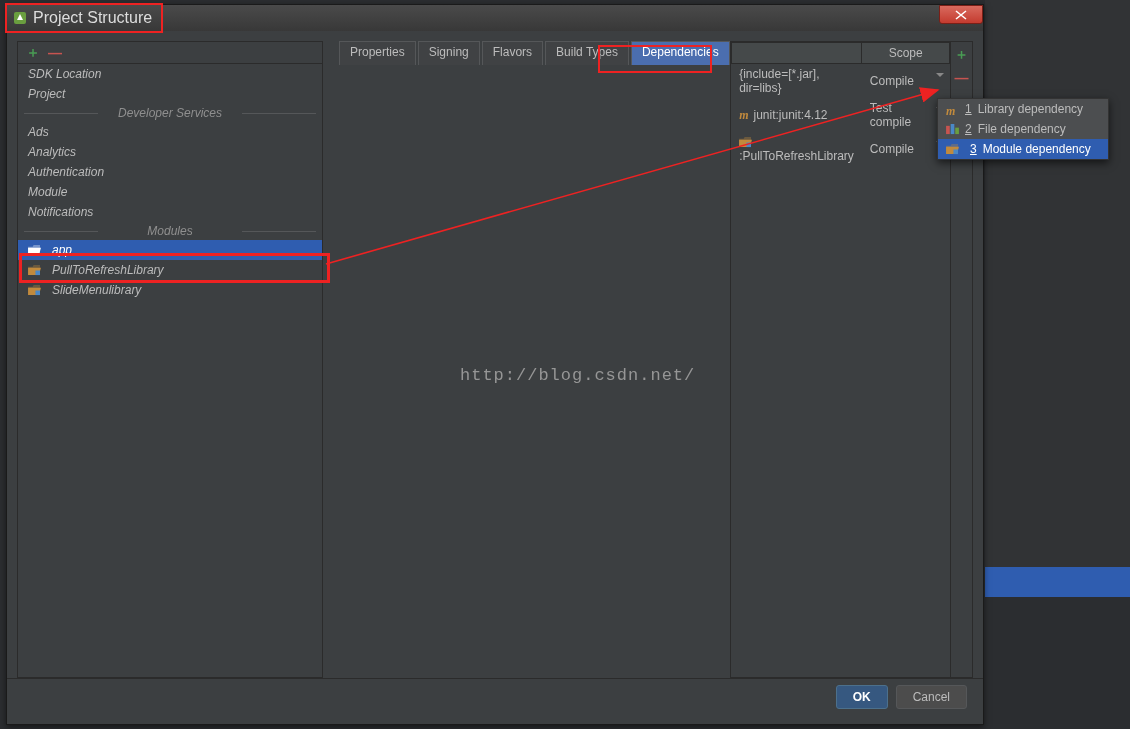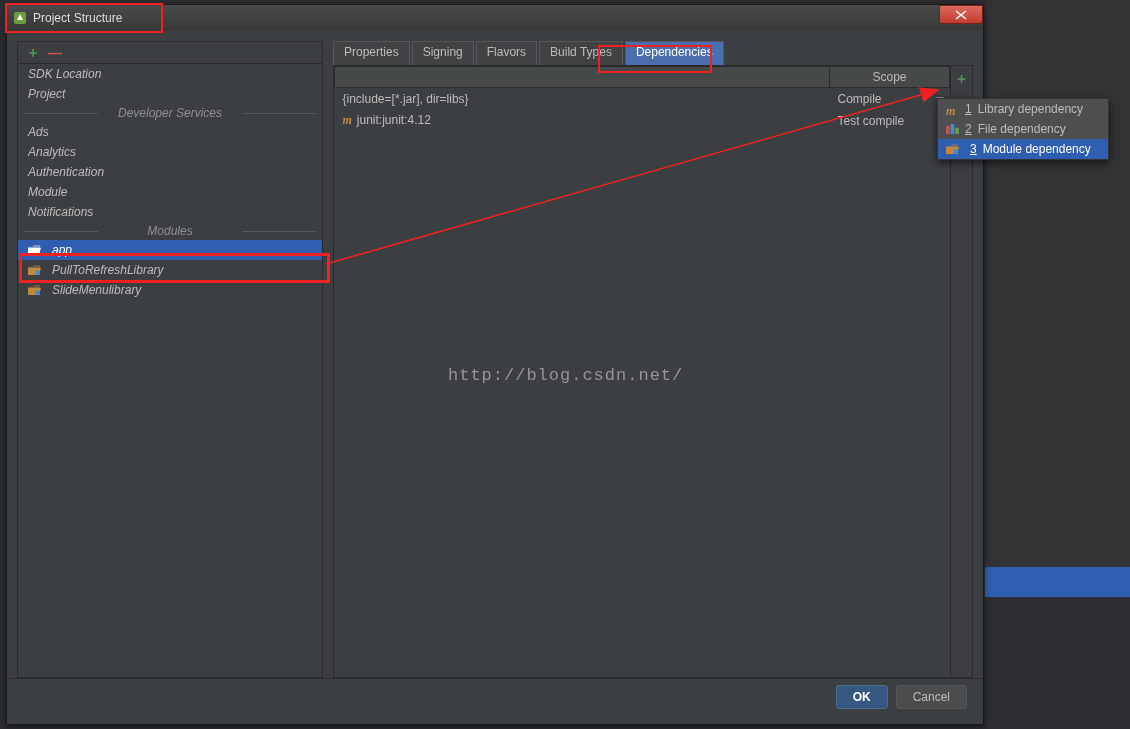--- a/index.html
+++ b/index.html
@@ -26,21 +26,21 @@
   .outer-bg2{position:absolute;left:985px;top:567px;right:0;height:30px;background:#2f5db0;}
   .dialog{
     position:absolute;left:6px;top:4px;width:978px;height:721px;
     background:var(--bg-dark);border:1px solid #1a1a1a;box-shadow:0 2px 6px rgba(0,0,0,.5);
   }
   .titlebar{
     height:26px;background:linear-gradient(#4a4a4a,#383838);
     display:flex;align-items:center;color:#ddd;padding-left:6px;position:relative;
   }
   .title-icon{width:14px;height:14px;margin-right:6px;}
-  .title-text{flex:1;font-size:12px;}
+  .title-text{flex:1;font-size:16px;}
   .win-close{
     position:absolute;right:0;top:0;width:44px;height:19px;
     background:linear-gradient(#d96a5e,#c43b2f);border-radius:0 0 3px 3px;
     display:flex;align-items:center;justify-content:center;color:#fff;font-weight:bold;border:1px solid #7a1f17;
     cursor:pointer;
   }
   .title-highlight{
     position:absolute;left:-2px;top:-2px;width:158px;height:30px;
     border:2px solid var(--highlight-red);
   }
@@ -60,21 +60,21 @@
   }
   .left-section:before,.left-section:after{
     content:"";position:absolute;top:50%;width:74px;border-top:1px solid var(--border-light);
   }
   .left-section:before{left:6px;}
   .left-section:after{right:6px;}
   .app-highlight{
     position:absolute;left:12px;top:248px;width:311px;height:30px;border:3px solid var(--highlight-red);
     pointer-events:none;
   }
-  .right-panel{flex:1;margin-left:10px;display:flex;flex-direction:column;justify-content:flex-end;}
+  .right-panel{flex:1;margin-left:16px;display:flex;flex-direction:row;justify-content:flex-end;}
   .tab-bar{display:flex;height:24px;gap:2px;}
   .tab{
     padding:3px 10px;color:var(--text);background:var(--bg-panel);
     border:1px solid var(--border-light);border-bottom:none;cursor:pointer;
   }
   .tab.active{background:var(--bg-tab-active);color:#fff;}
   .tab-highlight{
     position:absolute;left:591px;top:40px;width:114px;height:28px;border:2px solid var(--highlight-red);
     pointer-events:none;
   }
@@ -114,21 +114,21 @@
     position:absolute;left:937px;top:98px;width:172px;background:#4c4e50;
     border:1px solid #333;box-shadow:0 3px 8px rgba(0,0,0,.6);z-index:50;
   }
   .popup-item{
     padding:3px 8px;color:var(--text);display:flex;align-items:center;gap:6px;cursor:pointer;
   }
   .popup-item.sel{background:var(--bg-selected);color:#fff;}
   .popup-num{text-decoration:underline;}
   .popup-ico{width:13px;height:11px;flex-shrink:0;}
   .watermark{
-    position:absolute;left:448px;top:366px;color:var(--watermark);
+    position:absolute;left:460px;top:366px;color:var(--watermark);
     font-family:"Courier New",monospace;font-size:17px;letter-spacing:1px;pointer-events:none;
   }
   svg.arrow{position:absolute;left:0;top:0;pointer-events:none;z-index:40;}
 </style>
 </head>
 <body>
 
 <div class="outer-bg"></div>
 <div class="outer-bg2"></div>
 
@@ -223,20 +223,28 @@
             </thead>
             <tbody id="dep-rows">
                 <tr>
                   <td><span>{include=[*.jar], dir=libs}</span></td>
                   <td class="scope">Compile</td>
                 </tr>
                 <tr>
                   <td><span class="m-icon">m</span><span>junit:junit:4.12</span></td>
                   <td class="scope">Test compile</td>
                 </tr>
+                <tr>
+                  <td><svg class="dep-icon" viewBox="0 0 14 12">
+                      <path d="M0 2 L5 2 L6 0 L13 0 L13 11 L0 11 Z" fill="#c18a3d" opacity=".35"></path>
+                      <path d="M0 3 L14 3 L12 11 L0 11 Z" fill="#c18a3d"></path>
+                      <rect x="8" y="6" width="5" height="5" fill="#4a88c7"></rect>
+                    </svg><span>:PullToRefreshLibrary</span></td>
+                  <td class="scope">Compile</td>
+                </tr>
               </tbody>
           </table>
         </div>
         <div class="right-toolbar">
           <span class="tb-plus">＋</span>
           <span class="tb-minus">—</span>
         </div>
       </div>
     </div>
   </div>

